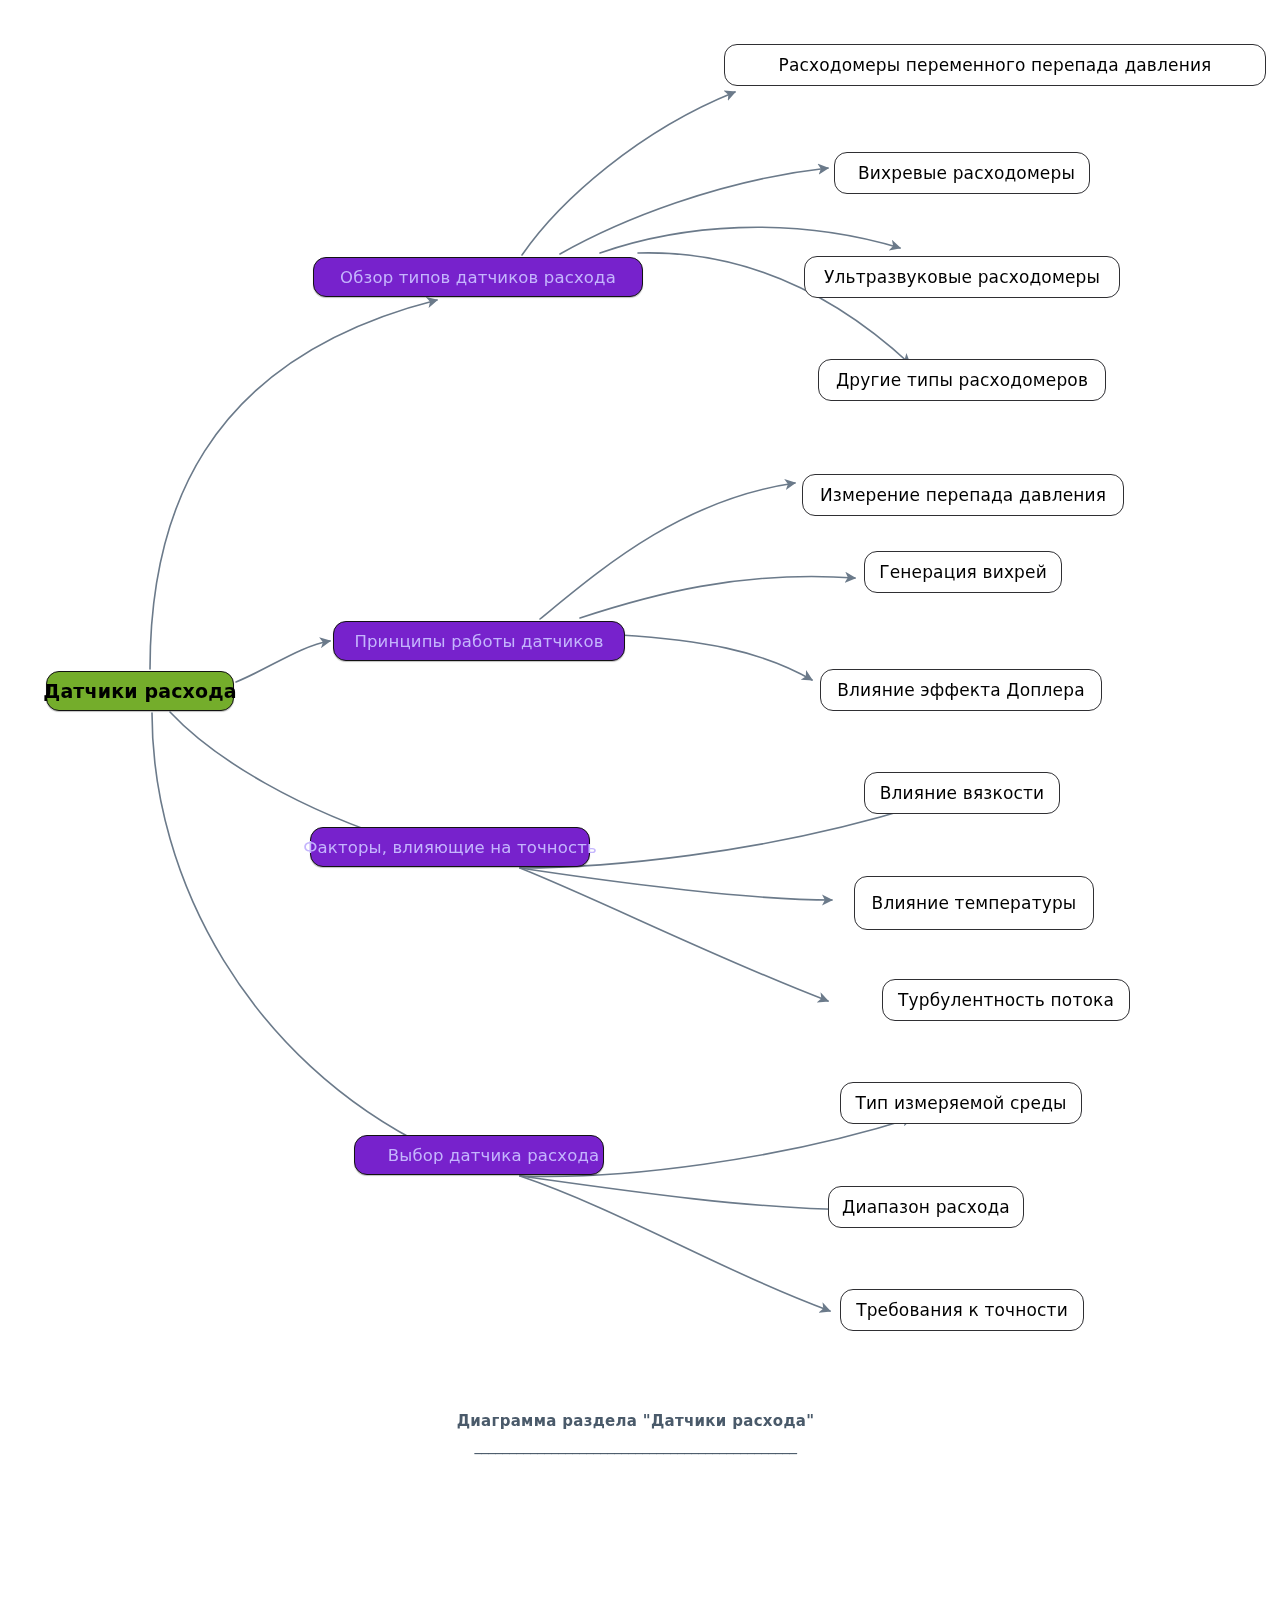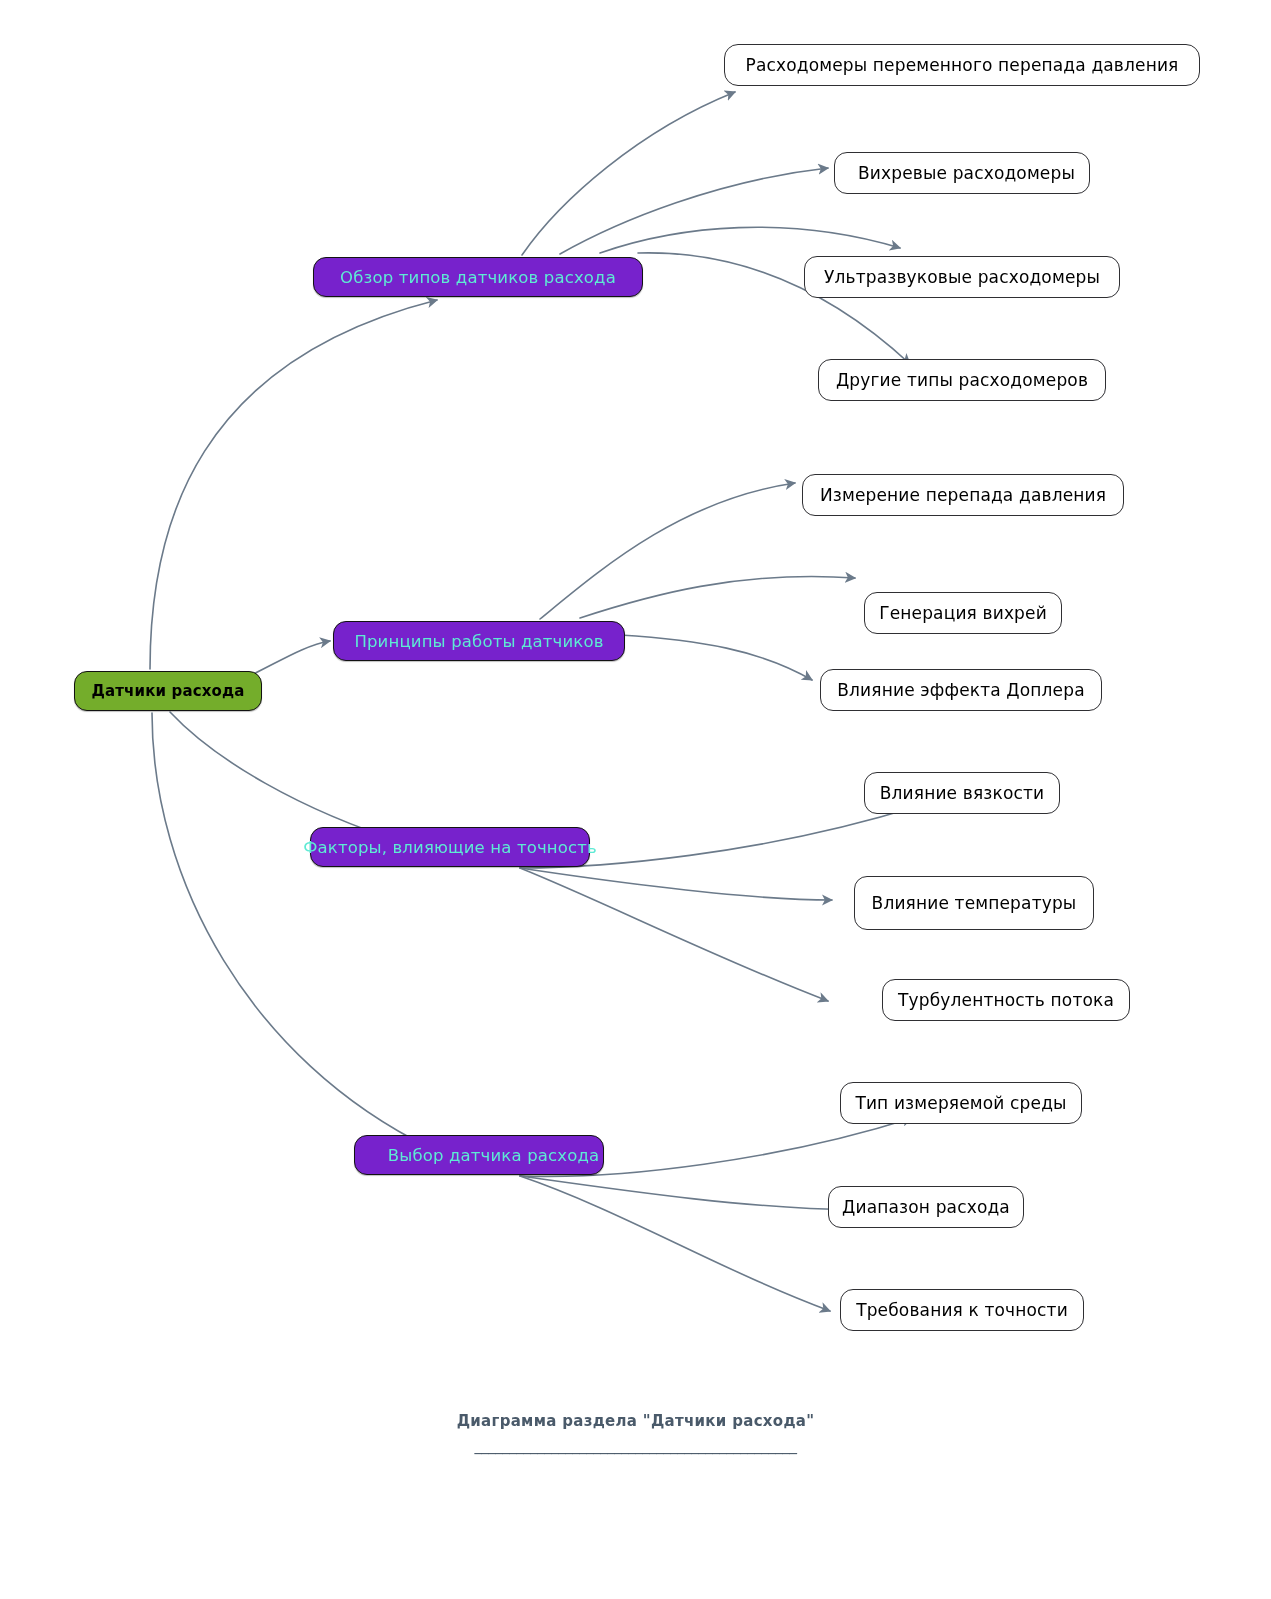--- a/index.html
+++ b/index.html
@@ -32,29 +32,28 @@
     justify-content: center;
     white-space: nowrap;
     border-radius: 13px;
     font-family: "DejaVu Sans", sans-serif;
     letter-spacing: 0.15px;
   }
   .node-root {
     background: #74ad2b;
     border: 1.6px solid #121212;
     color: #000000;
-    font-size: 15px;
+    font-size: 19px;
     font-weight: bold;
     box-shadow: 0 1px 1px rgba(0,0,0,0.25);
-    margin-left: 28px;
   }
   .node-branch {
     background: #7722cc;
     border: 1.6px solid #121212;
-    color: #5eead4;
+    color: #c4b5fd;
     font-size: 16.5px;
     box-shadow: 0 1px 1px rgba(0,0,0,0.25);
   }
   .node-leaf {
     background: #ffffff;
     border: 1.7px solid #2f2f33;
     color: #000000;
     font-size: 17px;
   }
   #footer {
@@ -114,39 +113,39 @@
         <path d="M 520 1176 C 620 1210 720 1270 830 1311" fill="none" stroke="#6b7a8a" stroke-width="1.6" stroke-linecap="round" marker-end="url(#arrow)"></path>
       </g>
   </svg>
   <div id="nodes">
       <div class="node node-root" style="left: 46px; top: 671px; width: 188px; height: 40px;">
         <span>Датчики расхода</span>
       </div>
       <div class="node node-branch" style="left: 313px; top: 257px; width: 330px; height: 40px;">
         <span>Обзор типов датчиков расхода</span>
       </div>
-      <div class="node node-leaf" style="left: 724px; top: 44px; width: 476px; height: 42px; border-radius: 14px;">
+      <div class="node node-leaf" style="left: 724px; top: 44px; width: 542px; height: 42px;">
         <span>Расходомеры переменного перепада давления</span>
       </div>
       <div class="node node-leaf" style="left: 834px; top: 152px; width: 256px; height: 42px; padding-left: 9px;">
         <span>Вихревые расходомеры</span>
       </div>
       <div class="node node-leaf" style="left: 804px; top: 256px; width: 316px; height: 42px;">
         <span>Ультразвуковые расходомеры</span>
       </div>
       <div class="node node-leaf" style="left: 818px; top: 359px; width: 288px; height: 42px;">
         <span>Другие типы расходомеров</span>
       </div>
       <div class="node node-branch" style="left: 333px; top: 621px; width: 292px; height: 40px;">
         <span>Принципы работы датчиков</span>
       </div>
       <div class="node node-leaf" style="left: 802px; top: 474px; width: 322px; height: 42px;">
         <span>Измерение перепада давления</span>
       </div>
-      <div class="node node-leaf" style="left: 864px; top: 592px; width: 198px; height: 42px;">
+      <div class="node node-leaf" style="left: 864px; top: 551px; width: 198px; height: 42px;">
         <span>Генерация вихрей</span>
       </div>
       <div class="node node-leaf" style="left: 820px; top: 669px; width: 282px; height: 42px;">
         <span>Влияние эффекта Доплера</span>
       </div>
       <div class="node node-branch" style="left: 310px; top: 827px; width: 280px; height: 40px;">
         <span>Факторы, влияющие на точность</span>
       </div>
       <div class="node node-leaf" style="left: 864px; top: 772px; width: 196px; height: 42px;">
         <span>Влияние вязкости</span>

